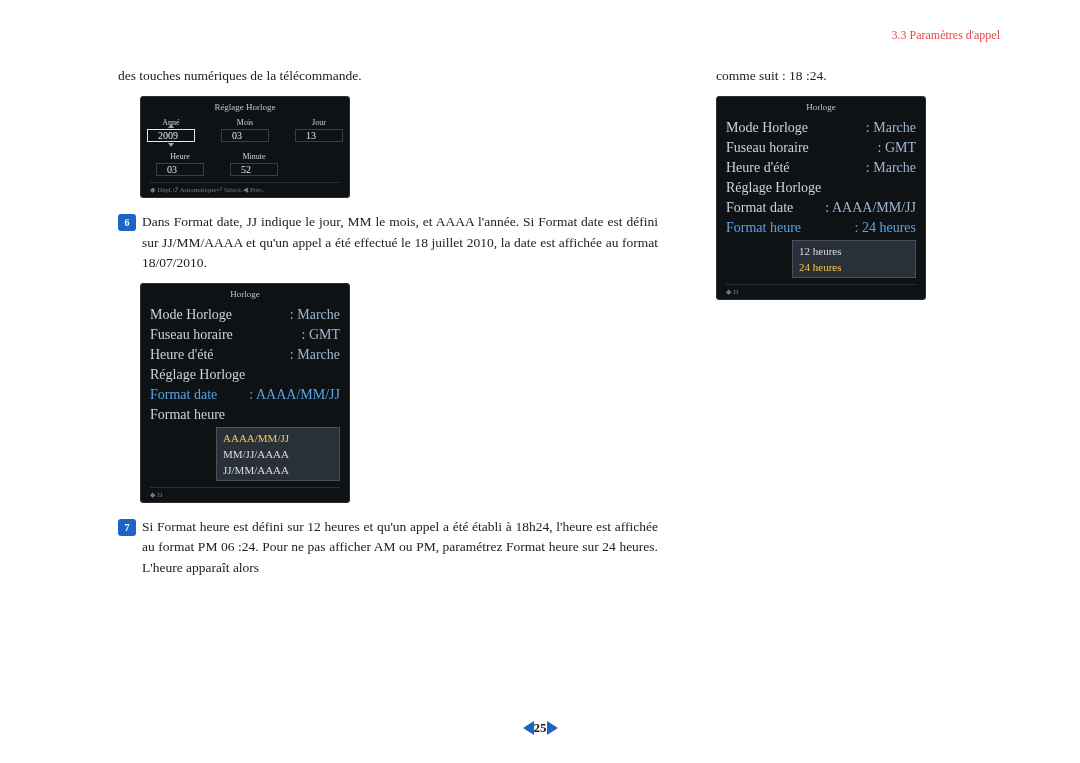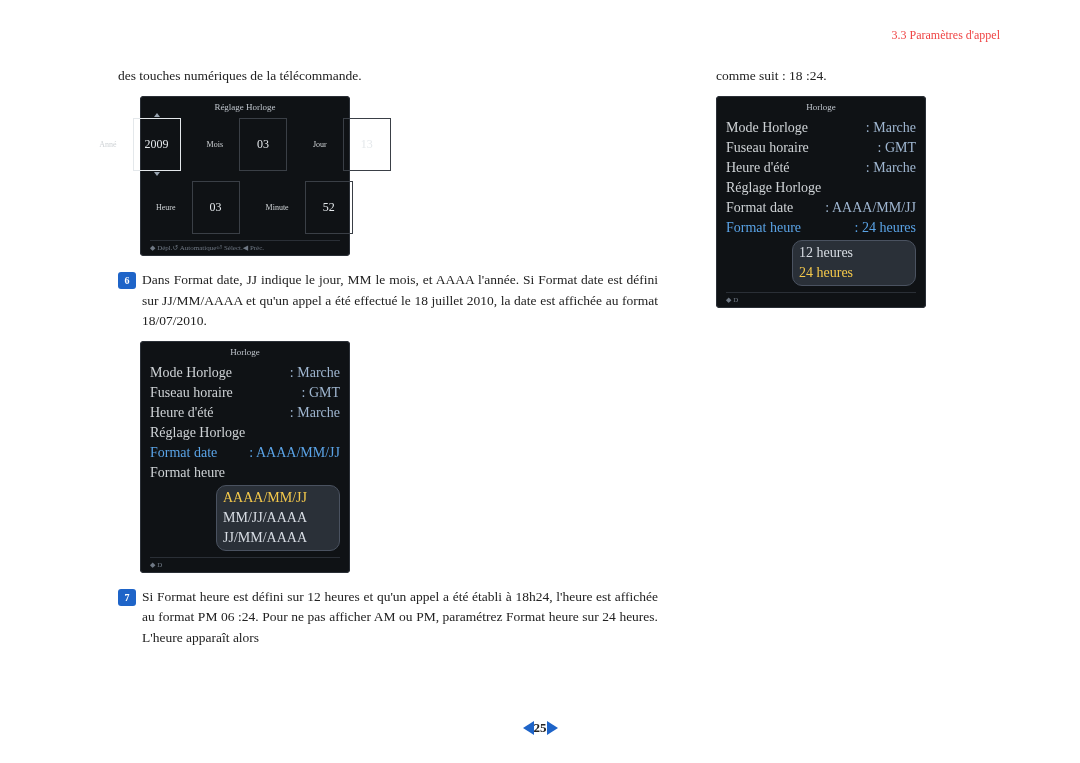--- a/index.html
+++ b/index.html
@@ -11,29 +11,29 @@
   .p{font-size:13.5px;line-height:1.5}
   .step{display:flex;margin-top:14px}
   .num{flex:0 0 18px;height:17px;background:#1e64c8;color:#fff;font-size:10px;font-weight:bold;border-radius:3px;display:flex;align-items:center;justify-content:center;margin-right:6px;margin-top:2px}
   .osd{background:#0f1215;color:#cfd3d6;font-size:9px;border-radius:4px;padding:6px 10px 4px;box-shadow:inset 0 0 0 1px #2a2f36;margin:10px 0 0 22px;position:relative;width:190px}
   .osd .title{text-align:center;font-size:9px;color:#bfc5cc;margin-bottom:6px}
   .row{display:flex;justify-content:space-between;padding:2px 0;font-size:14px}
   .row .k{color:#cfd3d6}
   .row .v{color:#9fb6d0}
   .row.hl .k{color:#5aa3e6}
   .row.hl .v{color:#5aa3e6}
-  .dropdown{margin-top:2px;background:#2a3038;border:1px solid #4a5260;border-radius:10px;padding:2px 0;font-size:14px;margin-left:66px}
+  .dropdown{margin-top:2px;background:#2a3038;border:1px solid #4a5260;border-radius:0;padding:2px 0;font-size:11px;margin-left:66px}
   .dropdown .opt{padding:2px 6px;color:#d8dde4}
   .dropdown .opt.sel{color:#f5c94b}
   .footerhint{border-top:1px solid #2a2f36;margin-top:6px;padding-top:3px;font-size:7px;color:#6f7884;display:flex;}
   
   .dtbox{display:flex;gap:26px;justify-content:center;margin-top:4px}
-  .dtcol{display:flex;flex-direction:row;align-items:center;gap:16px}
+  .dtcol{display:flex;flex-direction:column;align-items:center;gap:2px}
   .dtlbl{font-size:8px;color:#cfd3d6}
-  .dtval{border:1px solid #3a3f46;padding:18px 10px;font-size:12px;color:#e4e8eb;min-width:26px;text-align:center}
+  .dtval{border:1px solid #3a3f46;padding:0 10px;font-size:10px;color:#e4e8eb;min-width:26px;text-align:left}
   .dtval.active{border:1px solid #e4e8eb;position:relative}
   .dtval.active::before,.dtval.active::after{content:"";position:absolute;left:50%;margin-left:-3px;border-left:3px solid transparent;border-right:3px solid transparent}
   .dtval.active::before{top:-6px;border-bottom:4px solid #9aa5b1}
   .dtval.active::after{bottom:-6px;border-top:4px solid #9aa5b1}
   .pager{position:absolute;bottom:27px;left:0;right:0;display:flex;justify-content:center;align-items:center;}
   .tri{width:0;height:0;border-top:7px solid transparent;border-bottom:7px solid transparent}
   .tri.l{border-right:11px solid #1e64c8}
   .tri.r{border-left:11px solid #1e64c8}
   .pagenum{font-size:13px;font-weight:bold}
 </style>

